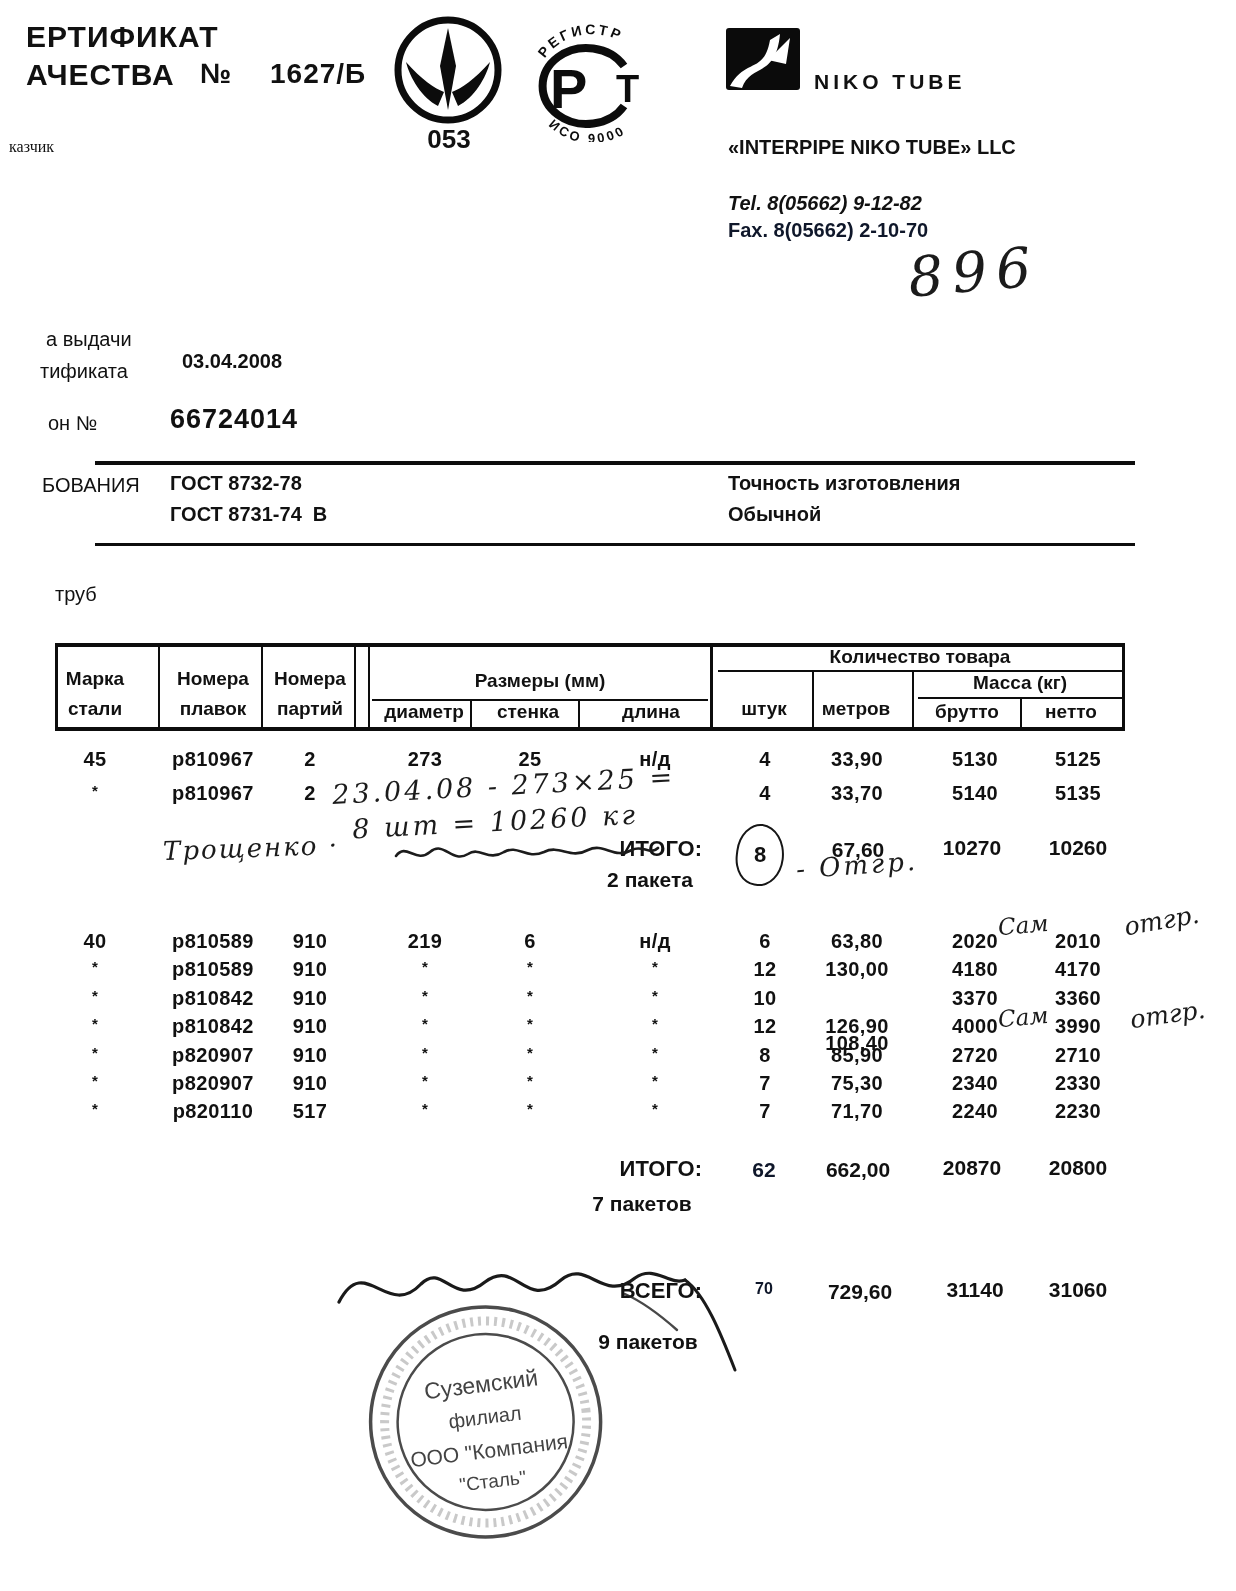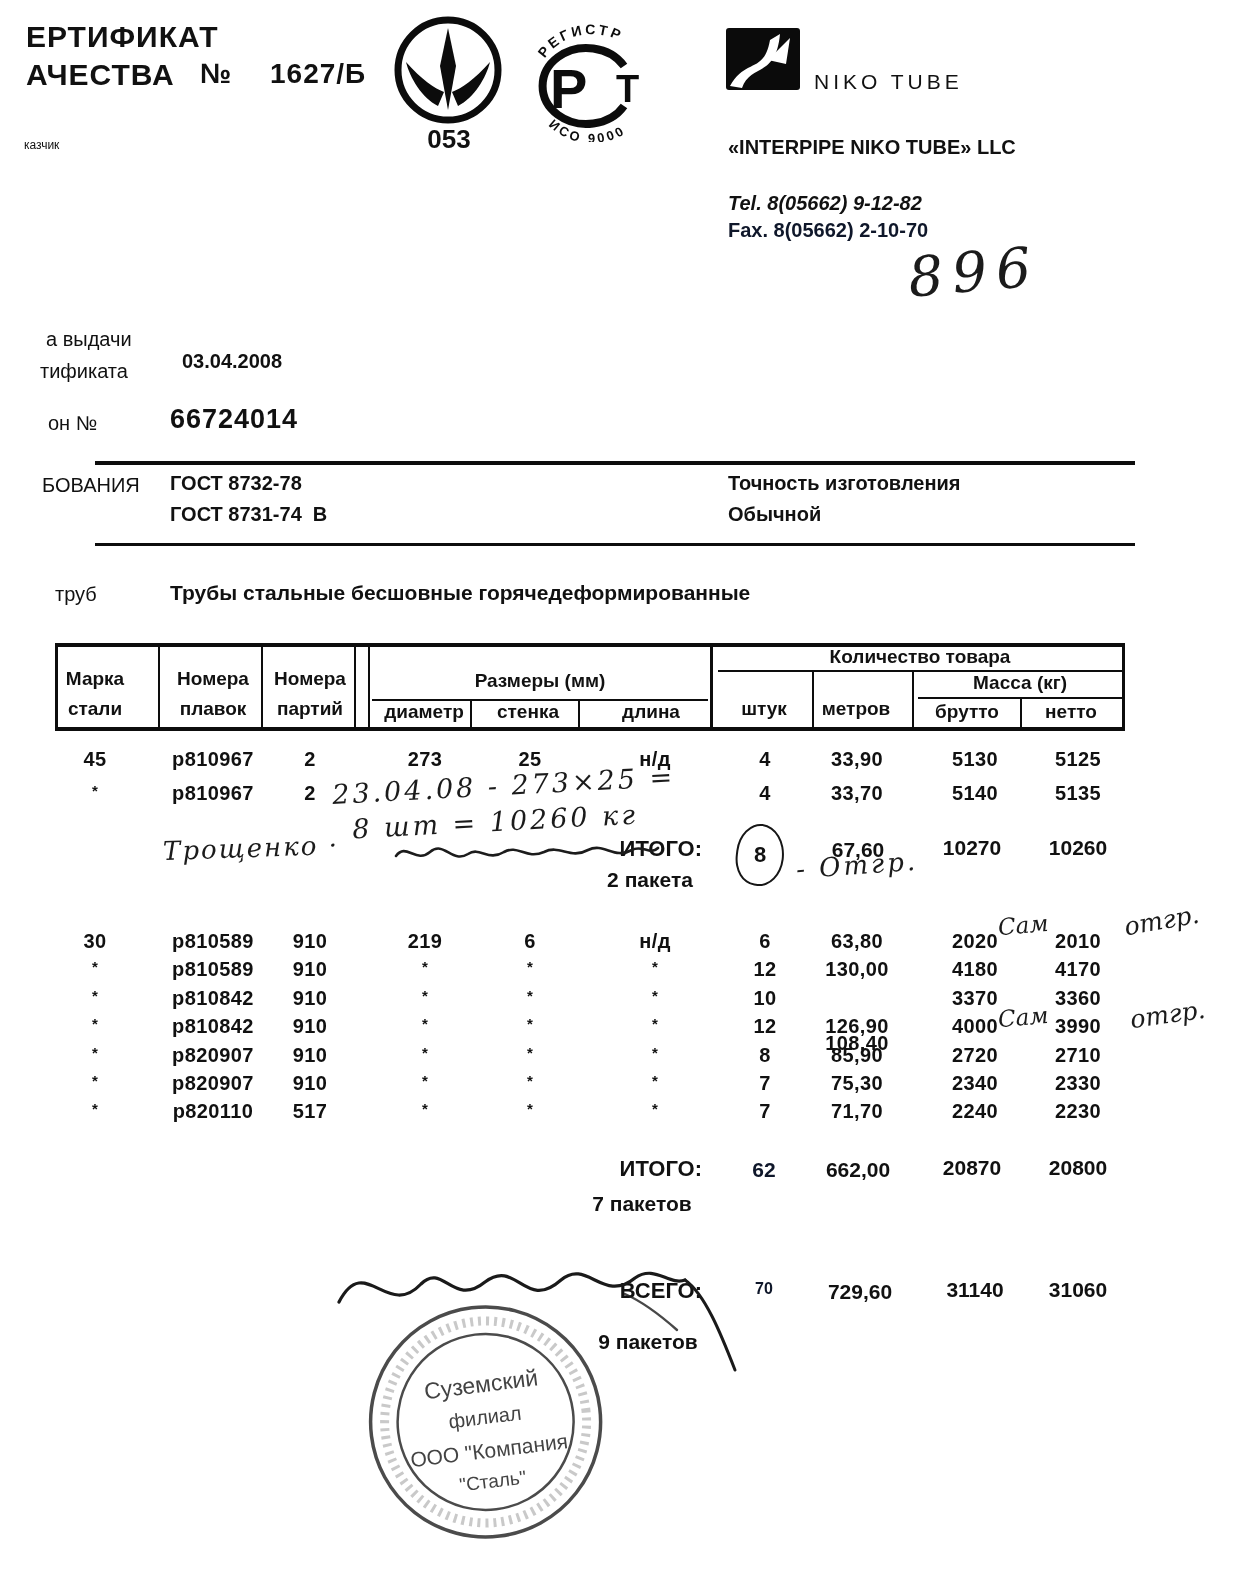--- a/index.html
+++ b/index.html
@@ -54,23 +54,23 @@
     <text font-size="13" font-weight="bold" fill="#0c0c0c" letter-spacing="3">
       <textPath href="#arcBot" startOffset="14">ИСО 9000</textPath>
     </text>
   </svg>
 
   <svg style="position:absolute;left:726px;top:28px;" width="74" height="62" viewBox="0 0 74 62">
     <rect x="0" y="0" width="74" height="62" rx="3" fill="#0b0b0b"></rect>
     <path d="M4,58 C20,30 38,46 44,12 L54,6 C50,50 24,36 16,60 Z" fill="#ffffff"></path>
     <path d="M42,32 L64,10 L60,36 Z" fill="#ffffff"></path>
   </svg>
-  <div class="t" style="left:814px;top:70px;font-size:21px;font-weight:400;letter-spacing:4px;">NIKO TUBE</div>
-
-  <div class="t" style="left:24px;top:138px;font-size:12px;">казчик</div>
+  <div class="t" style="left:814px;top:70px;font-size:21px;font-weight:700;letter-spacing:4px;">NIKO TUBE</div>
+
+  <div class="t" style="left:9px;top:138px;font-size:16px;font-family:Liberation Serif, serif;">казчик</div>
   <div class="t sb" style="left:728px;top:136px;font-size:20px;">«INTERPIPE NIKO TUBE» LLC</div>
   <div class="t sb" style="left:728px;top:192px;font-size:20px;font-style:italic;">Tel. 8(05662) 9-12-82</div>
   <div class="t sb fade" style="left:728px;top:219px;font-size:20px;">Fax. 8(05662) 2-10-70</div>
 
   <div class="hw" style="left:908px;top:240px;font-size:55px;letter-spacing:9px;transform:rotate(-5deg);">896</div>
 
   <div class="t" style="left:46px;top:328px;font-size:20px;">а выдачи</div>
   <div class="t" style="left:40px;top:360px;font-size:20px;">тификата</div>
   <div class="t b" style="left:170px;top:350px;font-size:20px;margin-left:12px;">03.04.2008</div>
 
@@ -81,21 +81,20 @@
 
   <div class="t" style="left:42px;top:474px;font-size:20px;">БОВАНИЯ</div>
   <div class="t b" style="left:170px;top:472px;font-size:20px;">ГОСТ 8732-78</div>
   <div class="t b" style="left:170px;top:503px;font-size:20px;">ГОСТ 8731-74  В</div>
   <div class="t b" style="left:728px;top:472px;font-size:20px;">Точность изготовления</div>
   <div class="t b" style="left:728px;top:503px;font-size:20px;">Обычной</div>
 
   <div class="rule" style="left:95px;top:543px;width:1040px;height:3px;"></div>
 
   <div class="t" style="left:55px;top:583px;font-size:20px;">труб</div>
-  <div class="t b" style="left:170px;top:581px;font-size:21px;">Трубы стальные бесшовные горячедеформированные</div>
 
   <div class="rule" style="left:55px;top:643px;width:1070px;height:4px;"></div>
   <div class="rule" style="left:55px;top:727px;width:1070px;height:4px;"></div>
   <div class="rule" style="left:718px;top:670px;width:404px;height:2px;"></div>
   <div class="rule" style="left:372px;top:699px;width:336px;height:2px;"></div>
   <div class="rule" style="left:918px;top:697px;width:204px;height:2px;"></div>
   <div class="rule" style="left:55px;top:643px;width:3px;height:88px;"></div>
   <div class="rule" style="left:158px;top:645px;width:2px;height:84px;"></div>
   <div class="rule" style="left:261px;top:645px;width:2px;height:84px;"></div>
   <div class="rule" style="left:354px;top:645px;width:2px;height:84px;"></div>
@@ -186,21 +185,21 @@
     <span class="tcell" style="left: 857px; top: 748px;">33,90</span>
     <span class="tcell" style="left: 975px; top: 748px;">5130</span>
     <span class="tcell" style="left: 1078px; top: 748px;">5125</span>
     <span class="tcell star" style="left: 95px; top: 782px;">*</span>
     <span class="tcell" style="left: 213px; top: 782px;">p810967</span>
     <span class="tcell" style="left: 310px; top: 782px;">2</span>
     <span class="tcell" style="left: 765px; top: 782px;">4</span>
     <span class="tcell" style="left: 857px; top: 782px;">33,70</span>
     <span class="tcell" style="left: 975px; top: 782px;">5140</span>
     <span class="tcell" style="left: 1078px; top: 782px;">5135</span>
-    <span class="tcell" style="left: 95px; top: 930px;">30</span>
+    <span class="tcell" style="left: 95px; top: 930px;">40</span>
     <span class="tcell" style="left: 213px; top: 930px;">p810589</span>
     <span class="tcell" style="left: 310px; top: 930px;">910</span>
     <span class="tcell" style="left: 425px; top: 930px;">219</span>
     <span class="tcell" style="left: 530px; top: 930px;">6</span>
     <span class="tcell" style="left: 655px; top: 930px;">н/д</span>
     <span class="tcell" style="left: 765px; top: 930px;">6</span>
     <span class="tcell" style="left: 857px; top: 930px;">63,80</span>
     <span class="tcell" style="left: 975px; top: 930px;">2020</span>
     <span class="tcell" style="left: 1078px; top: 930px;">2010</span>
     <span class="tcell star" style="left: 95px; top: 958px;">*</span>

